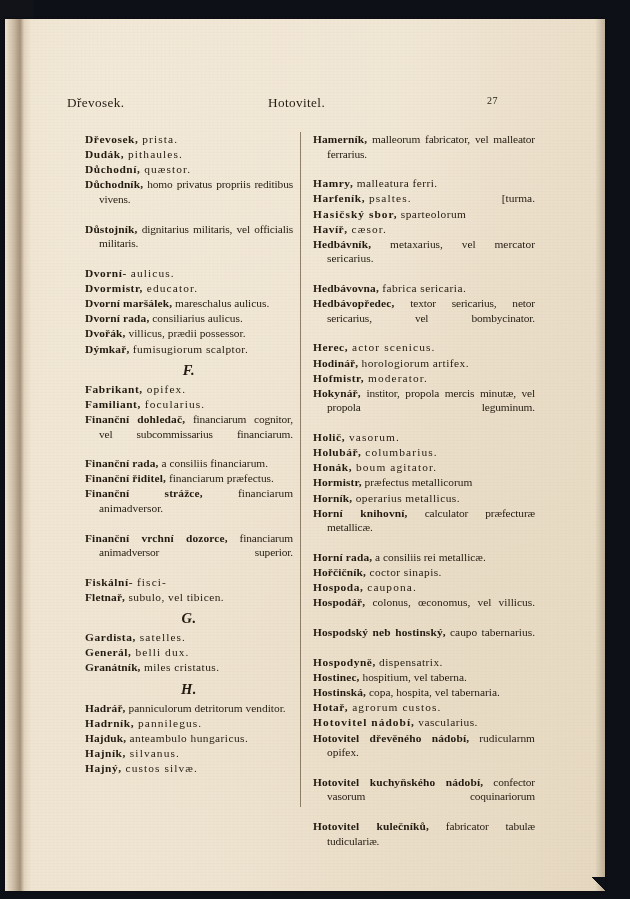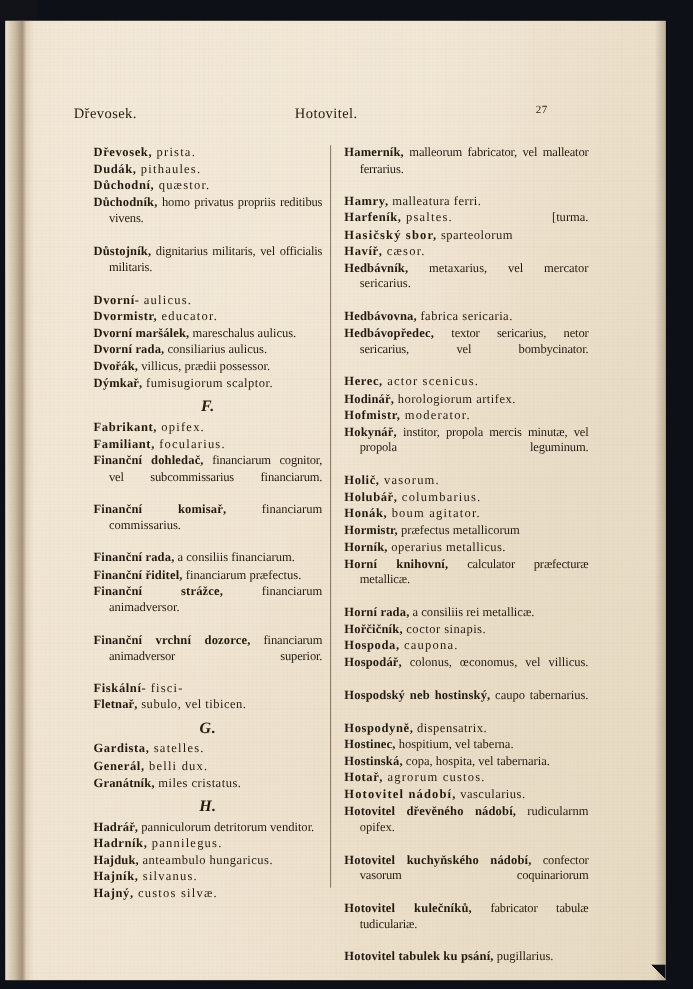--- a/index.html
+++ b/index.html
@@ -189,21 +189,20 @@
           <div class="entry"><span class="hw sp2">Dvorní-</span><span class="gloss wide2"> aulicus.</span></div>
           <div class="entry"><span class="hw sp2">Dvormistr,</span><span class="gloss wide2"> educator.</span></div>
           <div class="entry"><span class="hw">Dvorní maršálek,</span><span class="gloss"> mareschalus aulicus.</span></div>
           <div class="entry"><span class="hw">Dvorní rada,</span><span class="gloss"> consiliarius aulicus.</span></div>
           <div class="entry"><span class="hw">Dvořák,</span><span class="gloss"> villicus, prædii possessor.</span></div>
           <div class="entry"><span class="hw">Dýmkař,</span><span class="gloss wide"> fumisugiorum scalptor.</span></div>
           <div class="section-letter">F.</div>
           <div class="entry"><span class="hw sp2">Fabrikant,</span><span class="gloss wide2"> opifex.</span></div>
           <div class="entry"><span class="hw sp2">Familiant,</span><span class="gloss wide2"> focularius.</span></div>
           <div class="entry just"><span class="hw">Finanční dohledač,</span><span class="gloss tight"> financiarum cognitor, vel subcommissarius financiarum.</span><span class="filler"></span></div>
-          <div class="entry just"><span class="hw">Finanční komisař,</span><span class="gloss"> financiarum commissarius.</span><span class="filler"></span></div>
           <div class="entry"><span class="hw">Finanční rada,</span><span class="gloss"> a consiliis financiarum.</span></div>
           <div class="entry"><span class="hw">Finanční řiditel,</span><span class="gloss"> financiarum præfectus.</span></div>
           <div class="entry just"><span class="hw">Finanční strážce,</span><span class="gloss"> financiarum animadversor.</span><span class="filler"></span></div>
           <div class="entry just"><span class="hw">Finanční vrchní dozorce,</span><span class="gloss tight"> financiarum animadversor superior.</span><span class="filler"></span></div>
           <div class="entry"><span class="hw sp2">Fiskální-</span><span class="gloss wide2"> fisci-</span></div>
           <div class="entry"><span class="hw">Fletnař,</span><span class="gloss wide"> subulo, vel tibicen.</span></div>
           <div class="section-letter">G.</div>
           <div class="entry"><span class="hw sp2">Gardista,</span><span class="gloss wide2"> satelles.</span></div>
           <div class="entry"><span class="hw sp2">Generál,</span><span class="gloss wide2"> belli dux.</span></div>
           <div class="entry"><span class="hw">Granátník,</span><span class="gloss wide"> miles cristatus.</span></div>
@@ -239,19 +238,18 @@
           <div class="entry just"><span class="hw">Hospodář,</span><span class="gloss"> colonus, œconomus, vel villicus.</span><span class="filler"></span></div>
           <div class="entry just"><span class="hw">Hospodský neb hostinský,</span><span class="gloss"> caupo tabernarius.</span><span class="filler"></span></div>
           <div class="entry"><span class="hw sp2">Hospodyně,</span><span class="gloss wide"> dispensatrix.</span></div>
           <div class="entry"><span class="hw">Hostinec,</span><span class="gloss"> hospitium, vel taberna.</span></div>
           <div class="entry"><span class="hw">Hostinská,</span><span class="gloss"> copa, hospita, vel tabernaria.</span></div>
           <div class="entry"><span class="hw sp2">Hotař,</span><span class="gloss wide2"> agrorum custos.</span></div>
           <div class="entry"><span class="hw sp">Hotovitel nádobí,</span><span class="gloss wide"> vascularius.</span></div>
           <div class="entry just"><span class="hw">Hotovitel dřevěného nádobí,</span><span class="gloss"> rudicularnm opifex.</span><span class="filler"></span></div>
           <div class="entry just"><span class="hw">Hotovitel kuchyňského nádobí,</span><span class="gloss tight"> confector vasorum coquinariorum</span><span class="filler"></span></div>
           <div class="entry just"><span class="hw">Hotovitel kulečníků,</span><span class="gloss tight"> fabricator tabulæ tudiculariæ.</span><span class="filler"></span></div>
-          <div class="entry"><span class="hw">Hotovitel tabulek ku psání,</span><span class="gloss"> pugillarius.</span></div>
         </div>
 
     </div>
     <div class="corner-cut"></div>
   </div>
 </div>
 
 </body></html>

